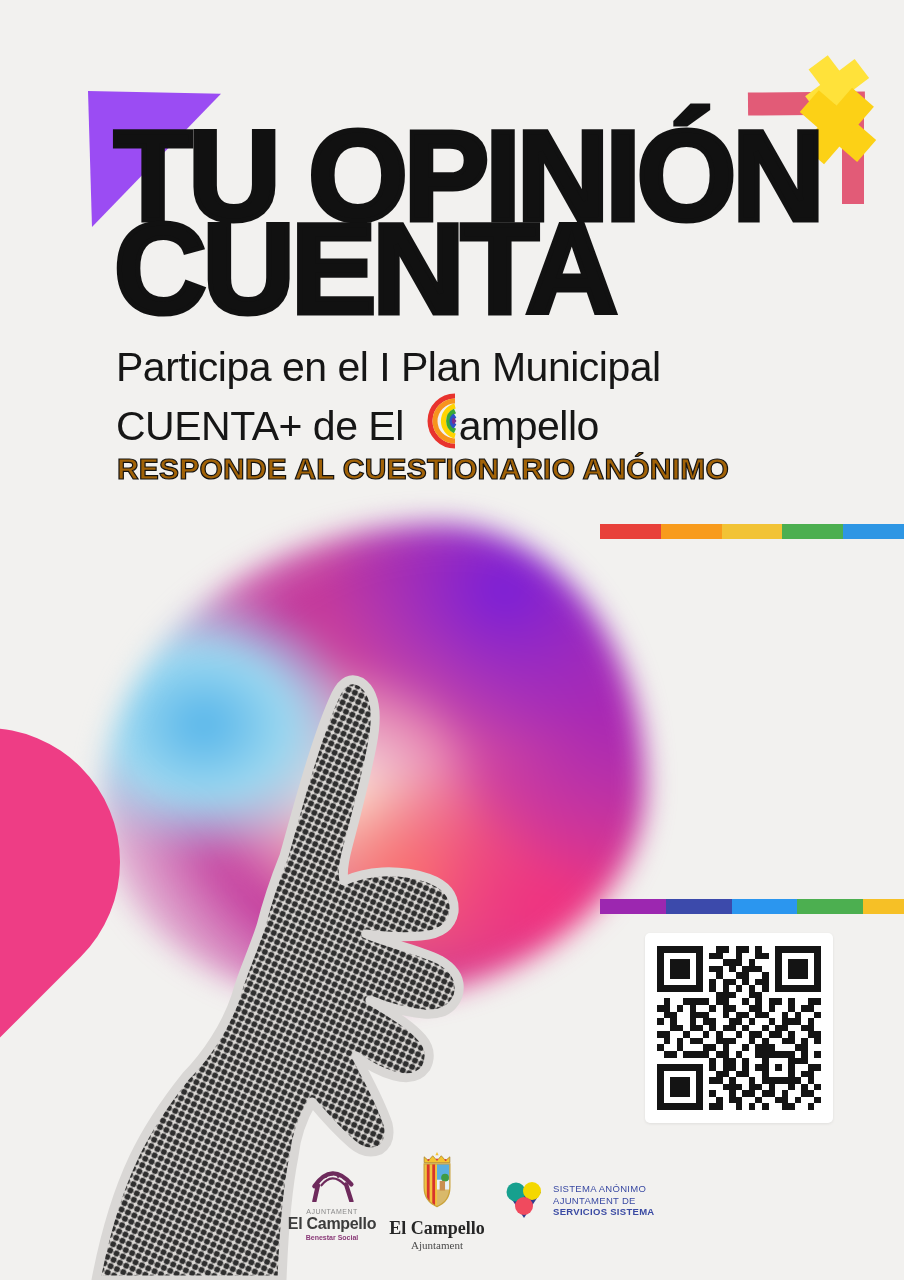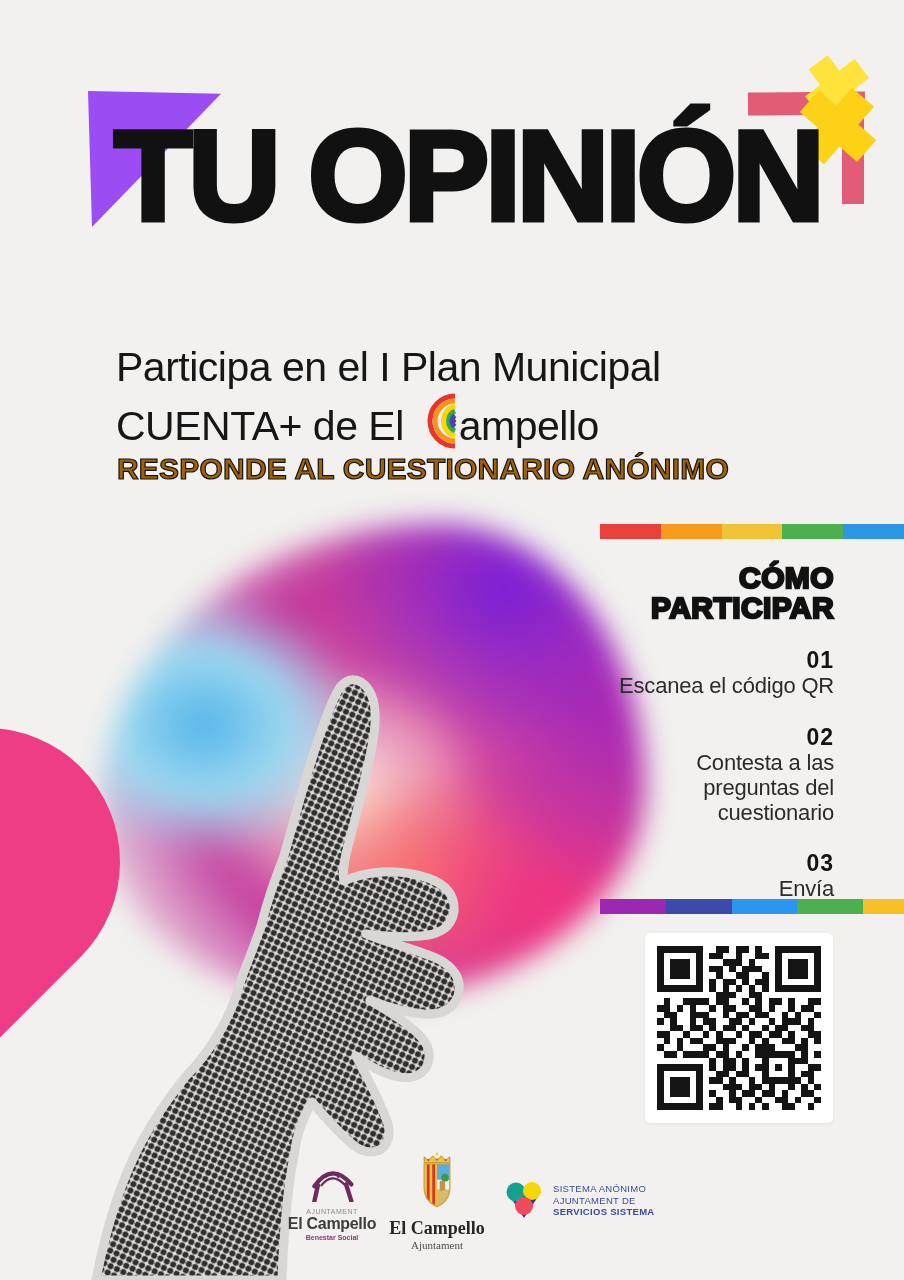--- a/index.html
+++ b/index.html
@@ -90,20 +90,21 @@
 
 <div class="poster">
 
   <div class="tri-purple"></div>
   <div class="bracket-h"></div>
   <div class="bracket-v"></div>
   <div class="x-mark x1"></div>
   <div class="x-mark x2"></div>
 
   <div class="title l1">TU OPINIÓN</div>
+  <div class="title l2">CUENTA</div>
 
   <div class="subtitle">
     <div>Participa en el I Plan Municipal</div>
     <div><span>CUENTA+ de El</span><svg class="rainbow-c" viewBox="0 0 42 56">
         <path d="M39 3 A25 25 0 0 0 39 53" fill="none" stroke="#e8332e" stroke-width="5"></path>
         <path d="M39 8 A20 20 0 0 0 39 48" fill="none" stroke="#f7941d" stroke-width="5"></path>
         <path d="M39 13 A15.5 15.5 0 0 0 39 43" fill="none" stroke="#ffd400" stroke-width="5"></path>
         <path d="M39 18 A11 11 0 0 0 39 38" fill="none" stroke="#3aa935" stroke-width="5"></path>
         <path d="M39 22.5 A6.5 6.5 0 0 0 39 33.5" fill="none" stroke="#2a52c9" stroke-width="5"></path>
         <path d="M39 26 A2.5 2.5 0 0 0 39 30" fill="none" stroke="#7b2d8e" stroke-width="4.5"></path>
@@ -119,32 +120,20 @@
       <i style="background: rgb(46, 150, 228);"></i>
     </div>
   <div class="stripe bottom">
       <i style="background: rgb(156, 39, 176);"></i>
       <i style="background: rgb(60, 74, 171);"></i>
       <i style="background: rgb(43, 150, 239);"></i>
       <i style="background: rgb(76, 175, 80);"></i>
       <i style="background: rgb(246, 192, 38);"></i>
     </div>
 
-  <div class="howto">
-    <div class="heading">CÓMO</div>
-    <div class="heading">PARTICIPAR</div>
-    <div class="step-num mt1">01</div>
-    <div class="step-text">Escanea el código QR</div>
-    <div class="step-num mt2">02</div>
-    <div class="step-text">Contesta a las</div>
-    <div class="step-text">preguntas del</div>
-    <div class="step-text">cuestionario</div>
-    <div class="step-num mt3">03</div>
-    <div class="step-text">Envía</div>
-  </div>
 
   <div class="blob"></div>
   <div class="heart"></div>
   <svg class="hand" viewBox="0 0 430 624">
     <defs>
       <pattern id="ht" width="7" height="7" patternUnits="userSpaceOnUse" patternTransform="rotate(25)">
         <rect width="7" height="7" fill="#dcd9d6"></rect>
         <circle cx="3.5" cy="3.5" r="3" fill="#2e2e2e"></circle>
       </pattern>
     </defs>

